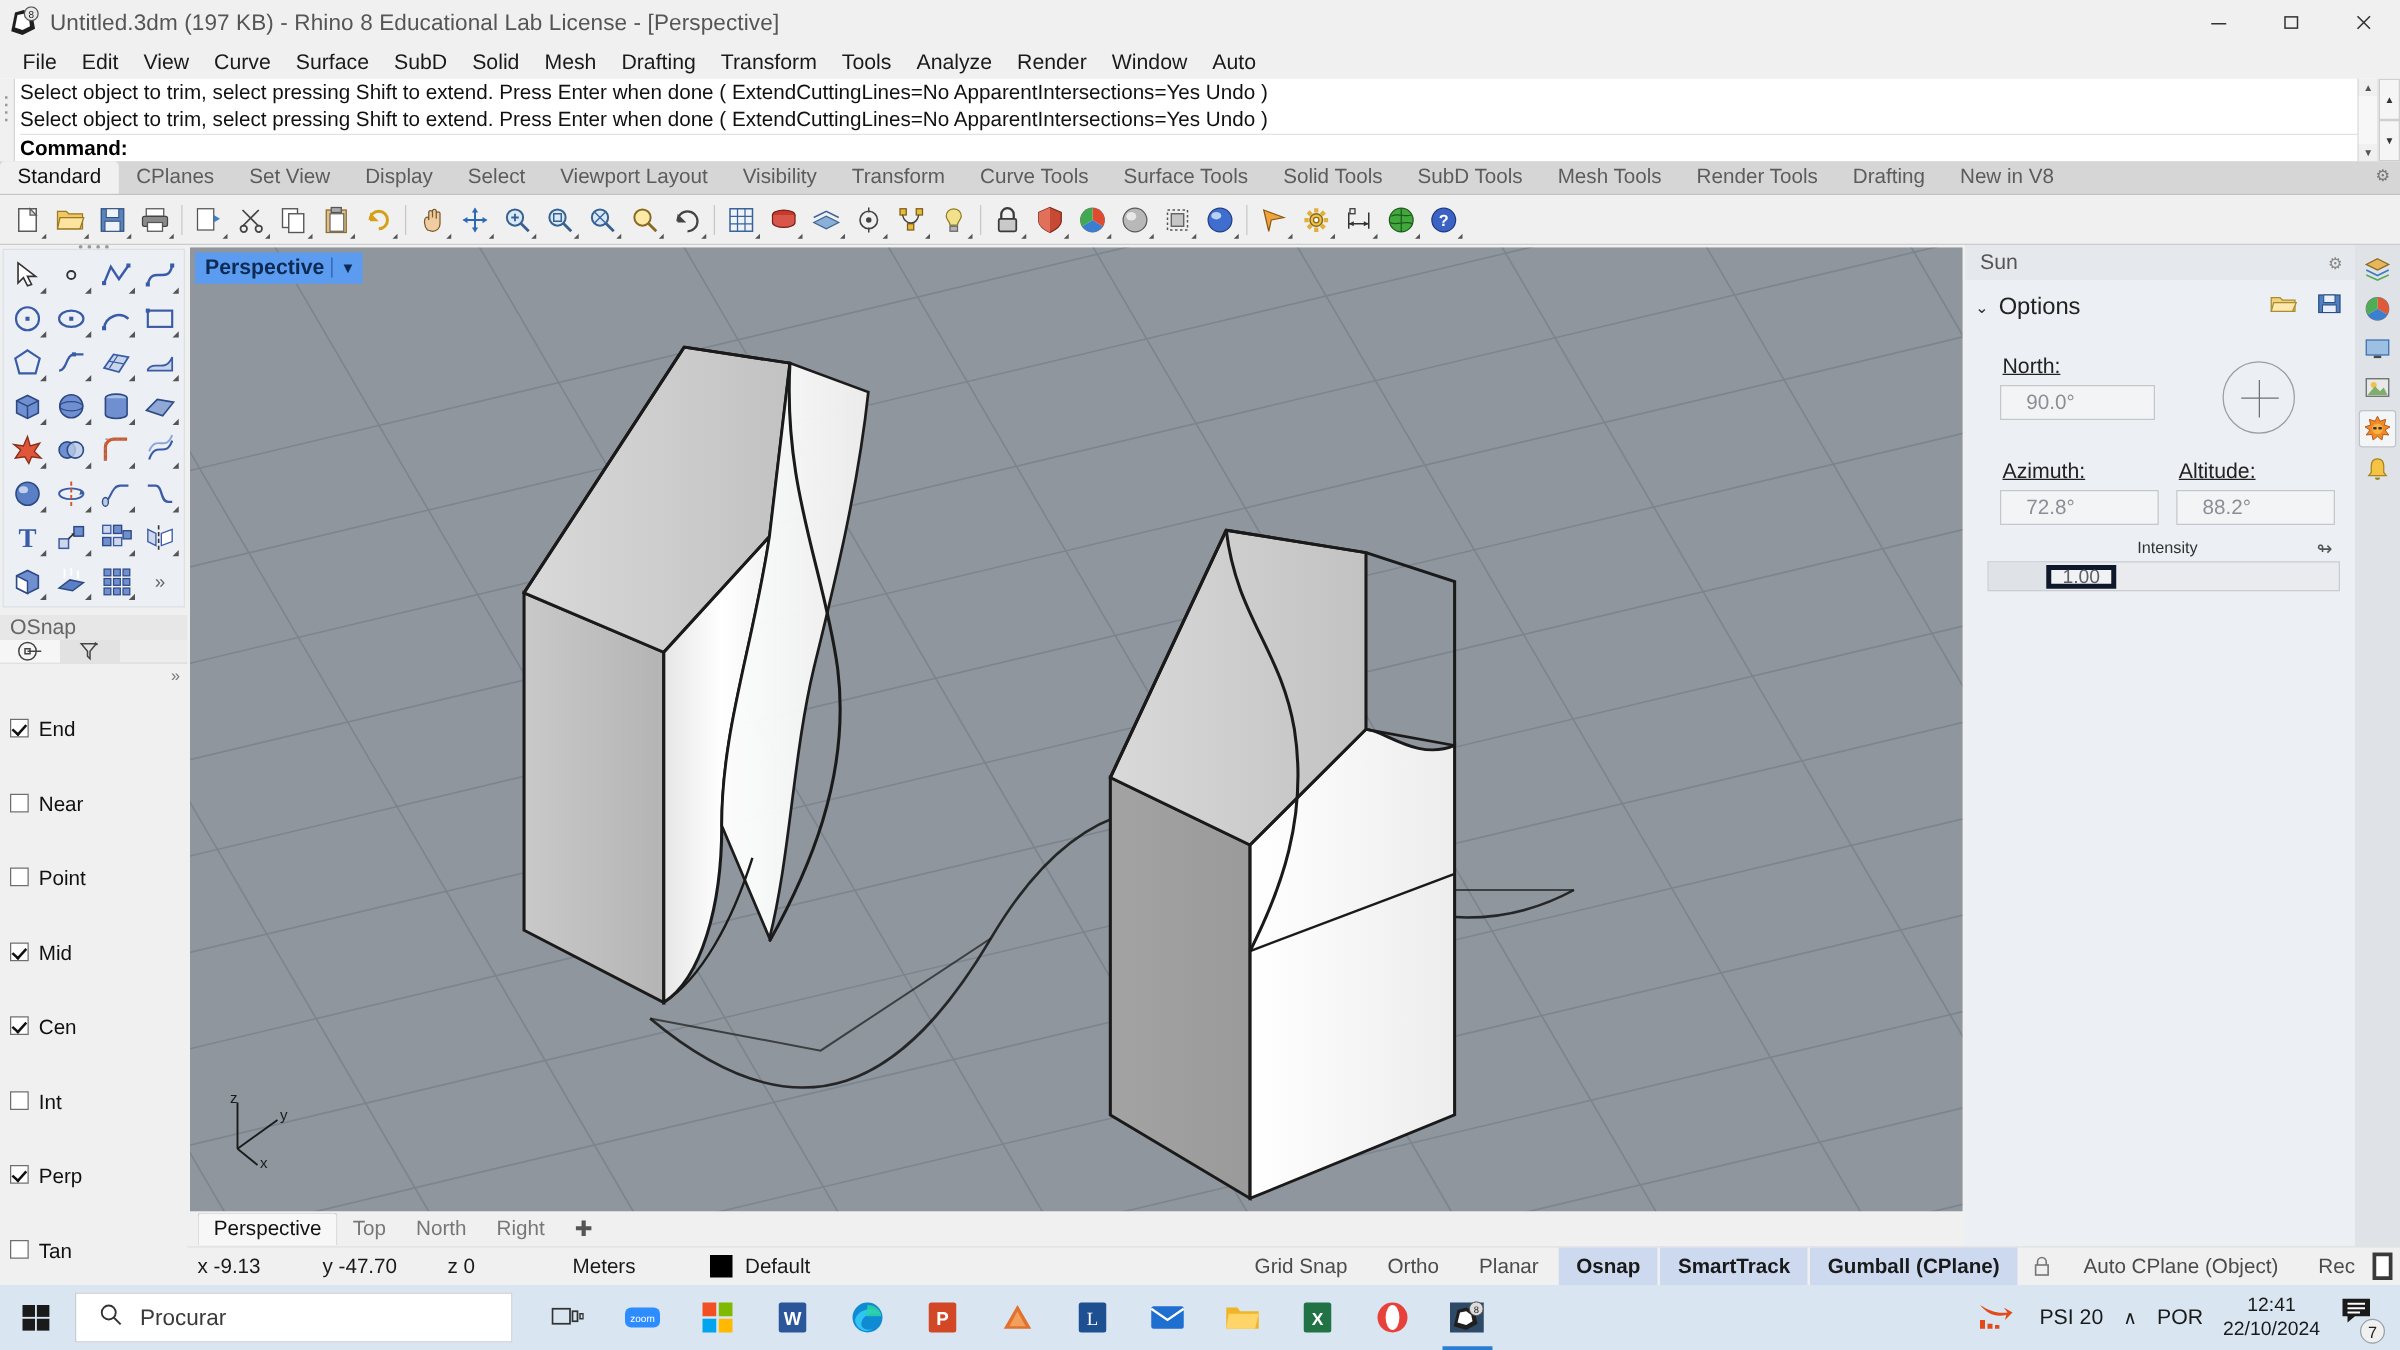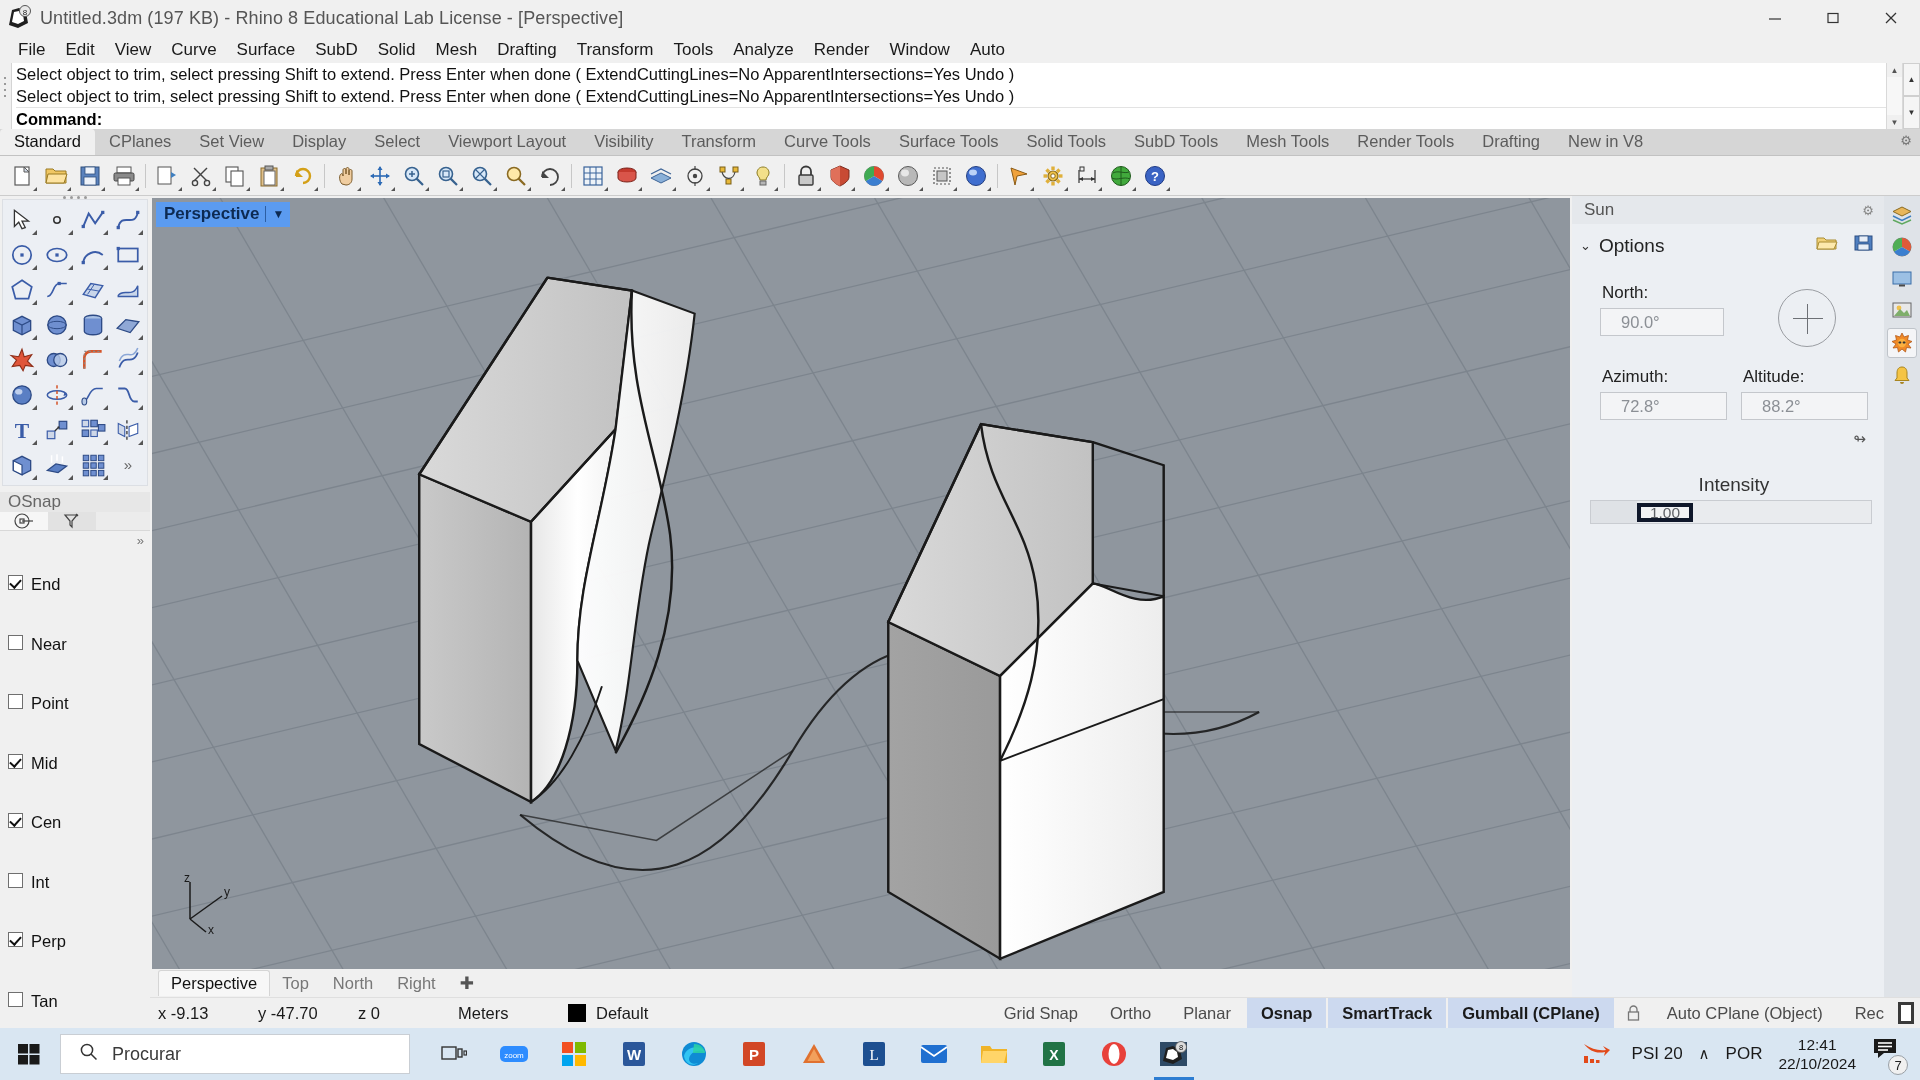--- a/index.html
+++ b/index.html
@@ -116,21 +116,21 @@
   .rp-main { flex:1; background:#eceff3; display:flex; flex-direction:column; }
   .rp-header { height:28px; display:flex; align-items:center; justify-content:space-between;
      padding:0 10px 0 12px; color:#555; font-size:17px; background:#e5e8ec;gap:12px;}
   .rp-sec { display:flex; align-items:center; gap:8px; padding:10px 10px 6px 8px; }
   .rp-sec .chev { color:#333; font-size:13px; }
   .rp-sec .sec-title { font-size:19px; color:#222; }
   .rp-sec .spacer { flex:1; }
   .rp-row { display:flex; align-items:center; gap:8px; padding:4px 10px 4px 28px; }
   .rp-cb { width:17px; height:17px; border:1px solid #7a7a7a; background:#fff; flex:0 0 17px; }
   .rp-lbl { font-size:17px; color:#222; }
-  .rp-field-label { font-size:17px; color:#222; padding:0 0 5px 2px; }
+  .rp-field-label { font-size:17px; color:#222; padding:0 0 5px 2px;text-decoration:underline; }
   .rp-input {
     height:28px; background:#f3f4f6; border:1px solid #c4c7cc; color:#8b8f95;
     font-size:16.5px; display:flex; align-items:center; padding-left:20px;
   }
   .compass { width:58px; height:58px; border-radius:50%; border:1px solid #9a9da2; position:relative; background:#eceff3;}
   .compass::before,.compass::after { content:""; position:absolute; background:#6d7075; }
   .compass::before { left:50%; top:14px; width:1px; height:30px; margin-left:-.5px; }
   .compass::after { top:50%; left:14px; height:1px; width:30px; margin-top:-.5px; }
   .slider-wrap { display:flex; align-items:center; margin:0 12px 0 18px; }
   .slider-track { flex:1; height:24px; background:#e9ebee; border:1px solid #c9ccd1; position:relative; }
@@ -1036,21 +1036,21 @@
             <div class="rp-field-label">Azimuth:</div>
             <div class="rp-input">72.8°</div>
           </div>
           <div style="flex:1;">
             <div class="rp-field-label">Altitude:</div>
             <div class="rp-input">88.2°</div>
           </div>
         </div>
 
         <div style="padding:10px 16px 0 28px; position:relative;">
-          <div style="text-align:center; font-size:19px; color:#333;margin-top:44px;">Intensity</div>
+          <div style="text-align:center; font-size:13px; color:#333;">Intensity</div>
           <div style="position:absolute; right:18px; top:10px; font-size:15px; color:#555;">↬</div>
         </div>
         <div class="slider-wrap" style="margin-top:4px;">
           <div class="slider-track">
             <div class="slider-fill"></div>
             <div class="slider-thumb">1.00</div>
           </div>
         </div>
       </div>
 

